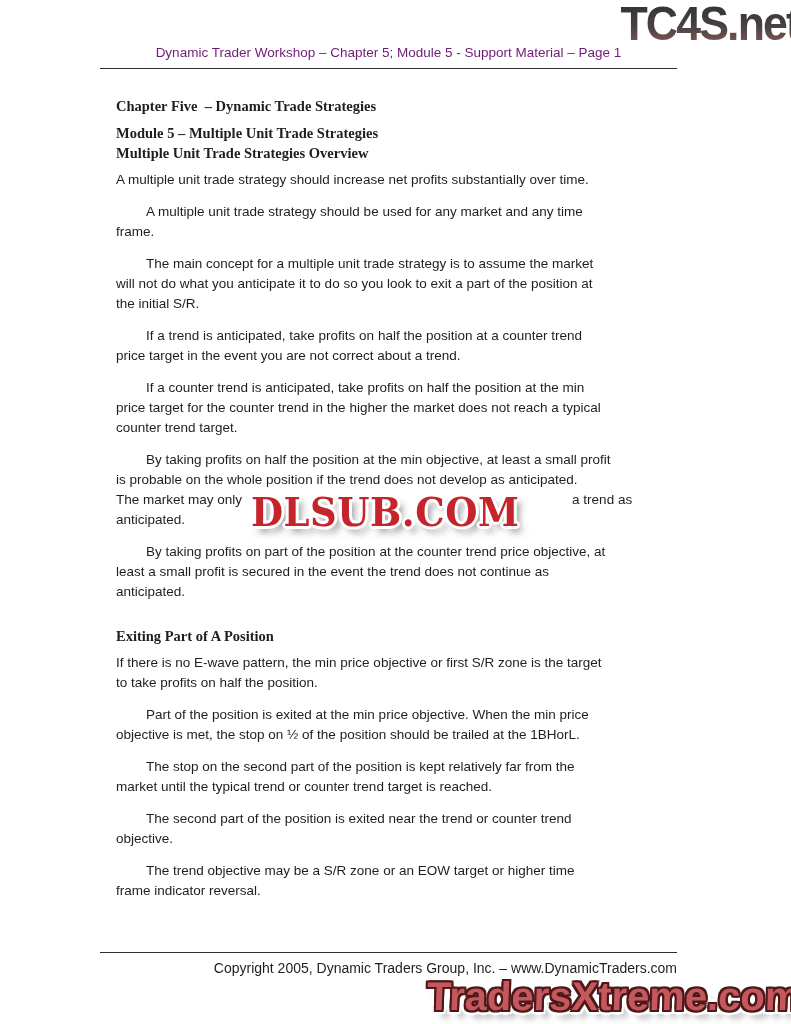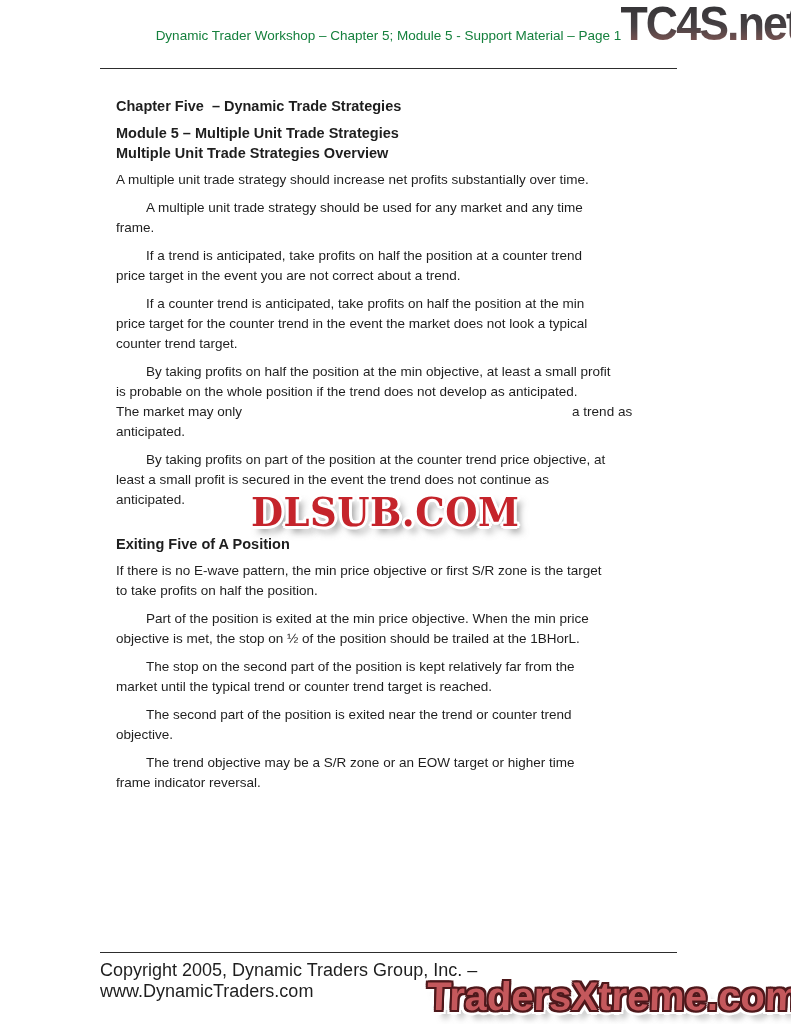--- a/index.html
+++ b/index.html
@@ -8,22 +8,22 @@
     background: #ffffff;
     position: relative;
     overflow: hidden;
     font-family: "Liberation Sans", sans-serif;
     color: #1e1e1e;
   }
   .sheet { position: absolute; inset: 0; }
 
   
   .header-title {
-    position: absolute; top: 28px; left: 100px; width: 577px;
-    text-align: center; font-size: 13.5px; color: #15803d;
+    position: absolute; top: 45px; left: 100px; width: 577px;
+    text-align: center; font-size: 13.5px; color: #701a75;
     white-space: pre-wrap;
   }
   .rule {
     position: absolute; left: 100px; width: 577px; height: 0;
     border-top: 1.5px solid #2d2d2d;
   }
   .header-rule { top: 68px; }
   .footer-rule { top: 952px; }
 
   
@@ -37,49 +37,49 @@
     transform: scaleX(0.93); transform-origin: top right;
   }
 
   
   .doc {
     position: absolute; left: 116px; top: 96px; width: 595px;
     font-size: 13.5px; line-height: 20px;
   }
   .h-chapter, .h-module, .sec-heading {
     font-weight: bold; font-size: 14.5px; line-height: 20px;
-    margin: 0; white-space: pre-wrap;
+    margin: 0; white-space: pre-wrap; font-family: Liberation Serif, serif;
   }
   .h-chapter { margin-bottom: 7px; }
   .h-module  { }
   .sec-heading { margin-bottom: 7px; }
   .sec-exiting .sec-heading { margin-top: 24px; }
   p.para {
     margin: 0 0 8px 0;
     white-space: pre-wrap;
   }
-  p.indent { text-indent: 30px; }
+  p.indent { text-indent: 30px; margin-top: 12px; }
 
   
   .wm-dlsub {
     position: absolute; left: 251px; top: 489px;
     font-family: "DejaVu Serif", serif; font-weight: bold;
     font-size: 37px; letter-spacing: 0.5px;
     color: #c5242b;
     transform: scaleY(1.06); transform-origin: top left;
     text-shadow:
       -2px -2px 0 #fff, 2px -2px 0 #fff, -2px 2px 0 #fff, 2px 2px 0 #fff,
       0 -3px 0 #fff, 0 3px 0 #fff, -3px 0 0 #fff, 3px 0 0 #fff,
       5px 6px 7px rgba(110,110,110,0.75);
   }
 
   
   .footer-copy {
     position: absolute; top: 960px; left: 100px; width: 577px;
-    text-align: left; font-size: 18px; color: #1e1e1e;
+    text-align: right; font-size: 14px; color: #1e1e1e;
   }
 
   
   .wm-txtreme {
     position: absolute; top: 974px; right: -10px;
     font-family: "Liberation Sans", sans-serif; font-weight: bold;
     font-size: 40px; letter-spacing: 0;
     color: #c4585c;
     transform: skewX(-2deg);
     text-shadow:
@@ -102,36 +102,39 @@
 
   <div class="doc">
     <div class="h-chapter">Chapter Five  – Dynamic Trade Strategies</div>
     <div class="h-module">Module 5 – Multiple Unit Trade Strategies</div>
 
     <section class="sec-overview">
       <div class="sec-heading">Multiple Unit Trade Strategies Overview</div>
       <p class="para">A multiple unit trade strategy should increase net profits substantially over time.</p>
       <p class="para indent">A multiple unit trade strategy should be used for any market and any time
 frame.</p>
+      <p class="para indent">The main concept for a multiple unit trade strategy is to assume the market
+will not do what you anticipate it to do so you look to exit a part of the position at
+the initial S/R.</p>
       <p class="para indent">If a trend is anticipated, take profits on half the position at a counter trend
 price target in the event you are not correct about a trend.</p>
       <p class="para indent">If a counter trend is anticipated, take profits on half the position at the min
-price target for the counter trend in the event the market does not look a typical
+price target for the counter trend in the higher the market does not reach a typical
 counter trend target.</p>
       <p class="para indent">By taking profits on half the position at the min objective, at least a small profit
 is probable on the whole position if the trend does not develop as anticipated.
 The market may only                                                                                        a trend as
 anticipated.</p>
       <p class="para indent">By taking profits on part of the position at the counter trend price objective, at
 least a small profit is secured in the event the trend does not continue as
 anticipated.</p>
     </section>
 
     <section class="sec-exiting">
-      <div class="sec-heading">Exiting Five of A Position</div>
+      <div class="sec-heading">Exiting Part of A Position</div>
       <p class="para">If there is no E-wave pattern, the min price objective or first S/R zone is the target
 to take profits on half the position.</p>
       <p class="para indent">Part of the position is exited at the min price objective. When the min price
 objective is met, the stop on ½ of the position should be trailed at the 1BHorL.</p>
       <p class="para indent">The stop on the second part of the position is kept relatively far from the
 market until the typical trend or counter trend target is reached.</p>
       <p class="para indent">The second part of the position is exited near the trend or counter trend
 objective.</p>
       <p class="para indent">The trend objective may be a S/R zone or an EOW target or higher time
 frame indicator reversal.</p>

